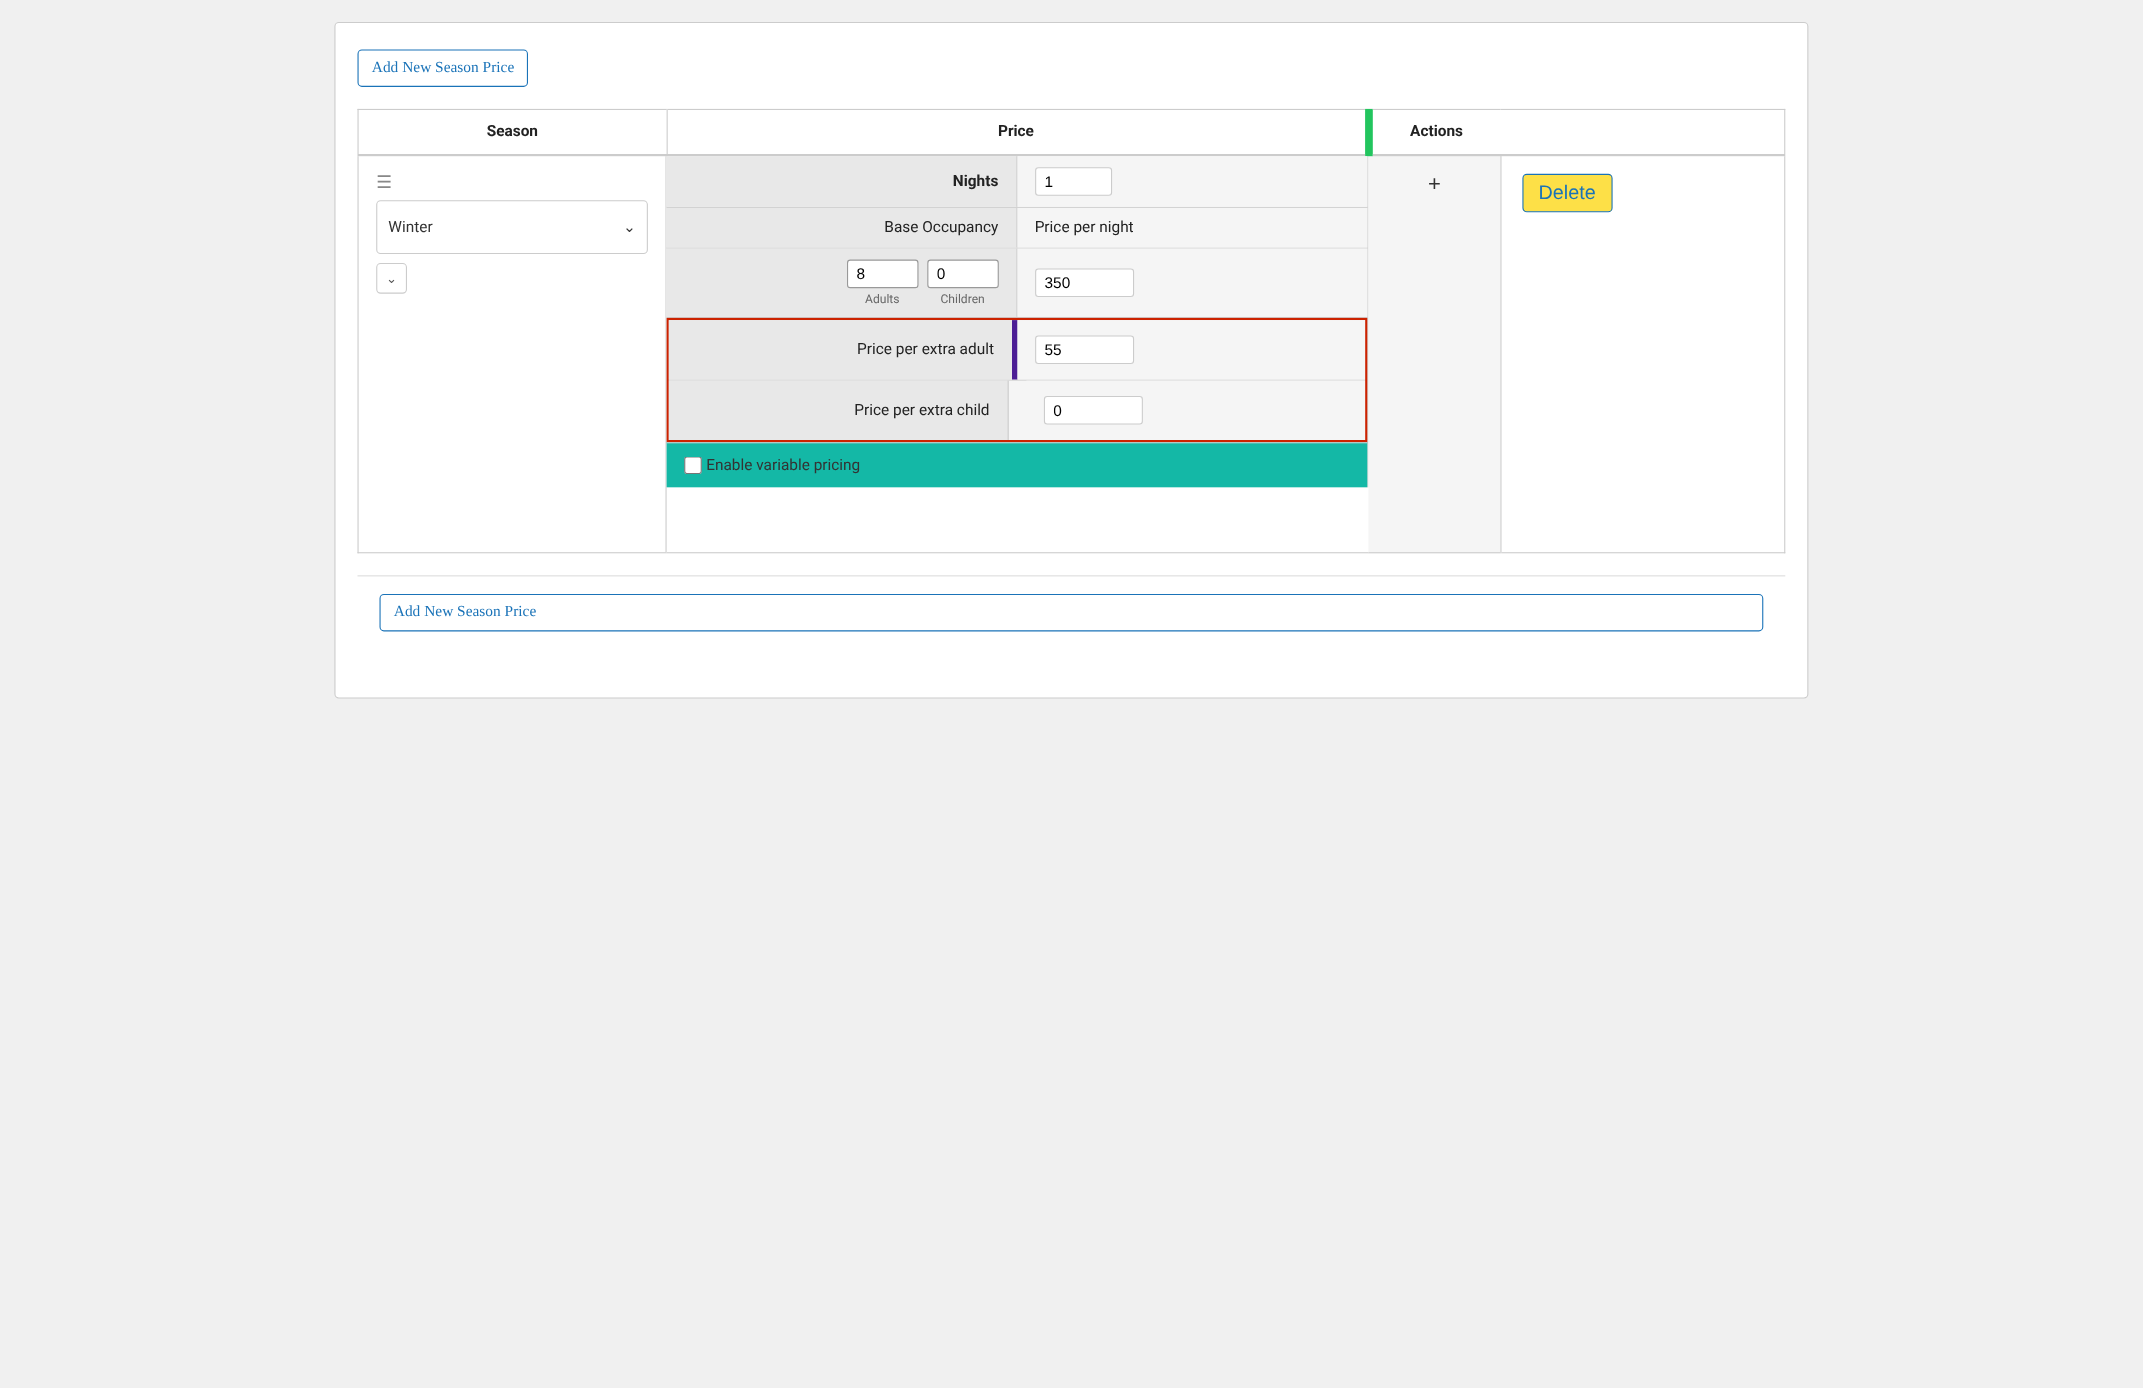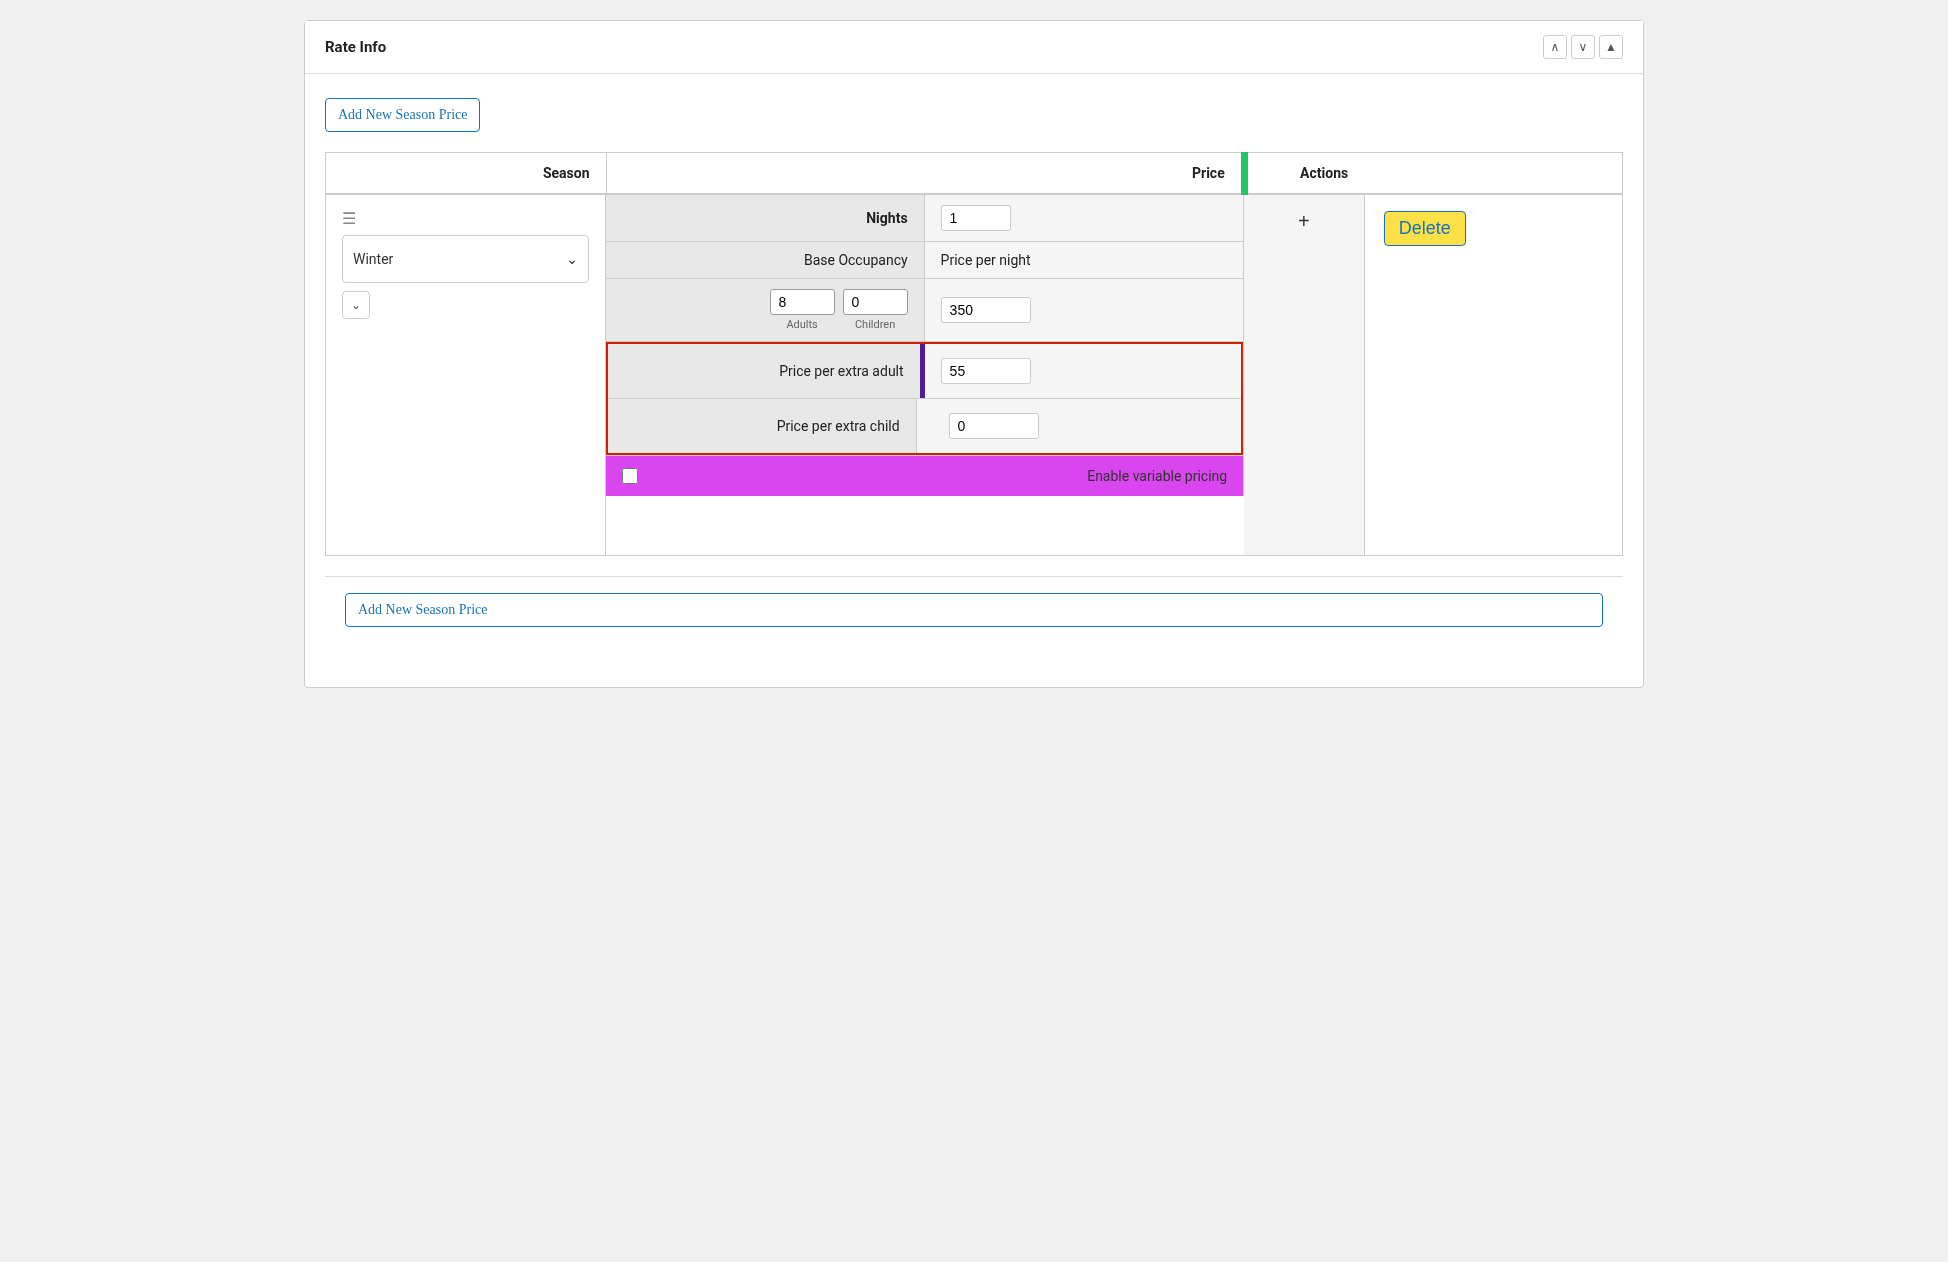--- a/index.html
+++ b/index.html
@@ -137,21 +137,21 @@
       border-collapse: collapse;
       margin-bottom: 20px;
     }
 
     .seasons-table thead tr {
       border-bottom: 2px solid #ccc;
     }
 
     .seasons-table th {
       padding: 12px 16px;
-      text-align: right;
+      text-align: center;
       font-weight: 700;
       font-size: 14px;
       color: #222;
     }
 
     .seasons-table th.col-season {
       width: 280px;
       border-right: 1px solid #ccc;
     }
 
@@ -395,24 +395,23 @@
       width: 50%;
       display: flex;
       align-items: center;
     }
 
     
     .variable-pricing-row {
       display: flex;
       padding: 12px 16px;
       align-items: center;
-      gap: 16px;
-      background: #d946ef;
+      gap: 4px;
+      background: #14b8a6;
       border-top: 1px solid #ccc;
-      justify-content: space-between;
     }
 
     .checkbox-input {
       width: 16px;
       height: 16px;
       cursor: pointer;
       accent-color: #1a73b8;
     }
 
     .variable-pricing-label {
@@ -466,28 +465,20 @@
     
     .data-row td {
       border-top: 1px solid #ccc;
     }
   </style>
 </head>
 <body>
 
 <div class="page-wrapper">
 
-  <div class="panel-header">
-    <span class="panel-title">Rate Info</span>
-    <div class="panel-header-controls">
-      <button class="panel-ctrl-btn">∧</button>
-      <button class="panel-ctrl-btn">∨</button>
-      <button class="panel-ctrl-btn">▲</button>
-    </div>
-  </div>
 
   <div class="panel-body">
 
     
 
     
     <button class="add-season-btn">Add New Season Price</button>
 
     
     <table class="seasons-table">

